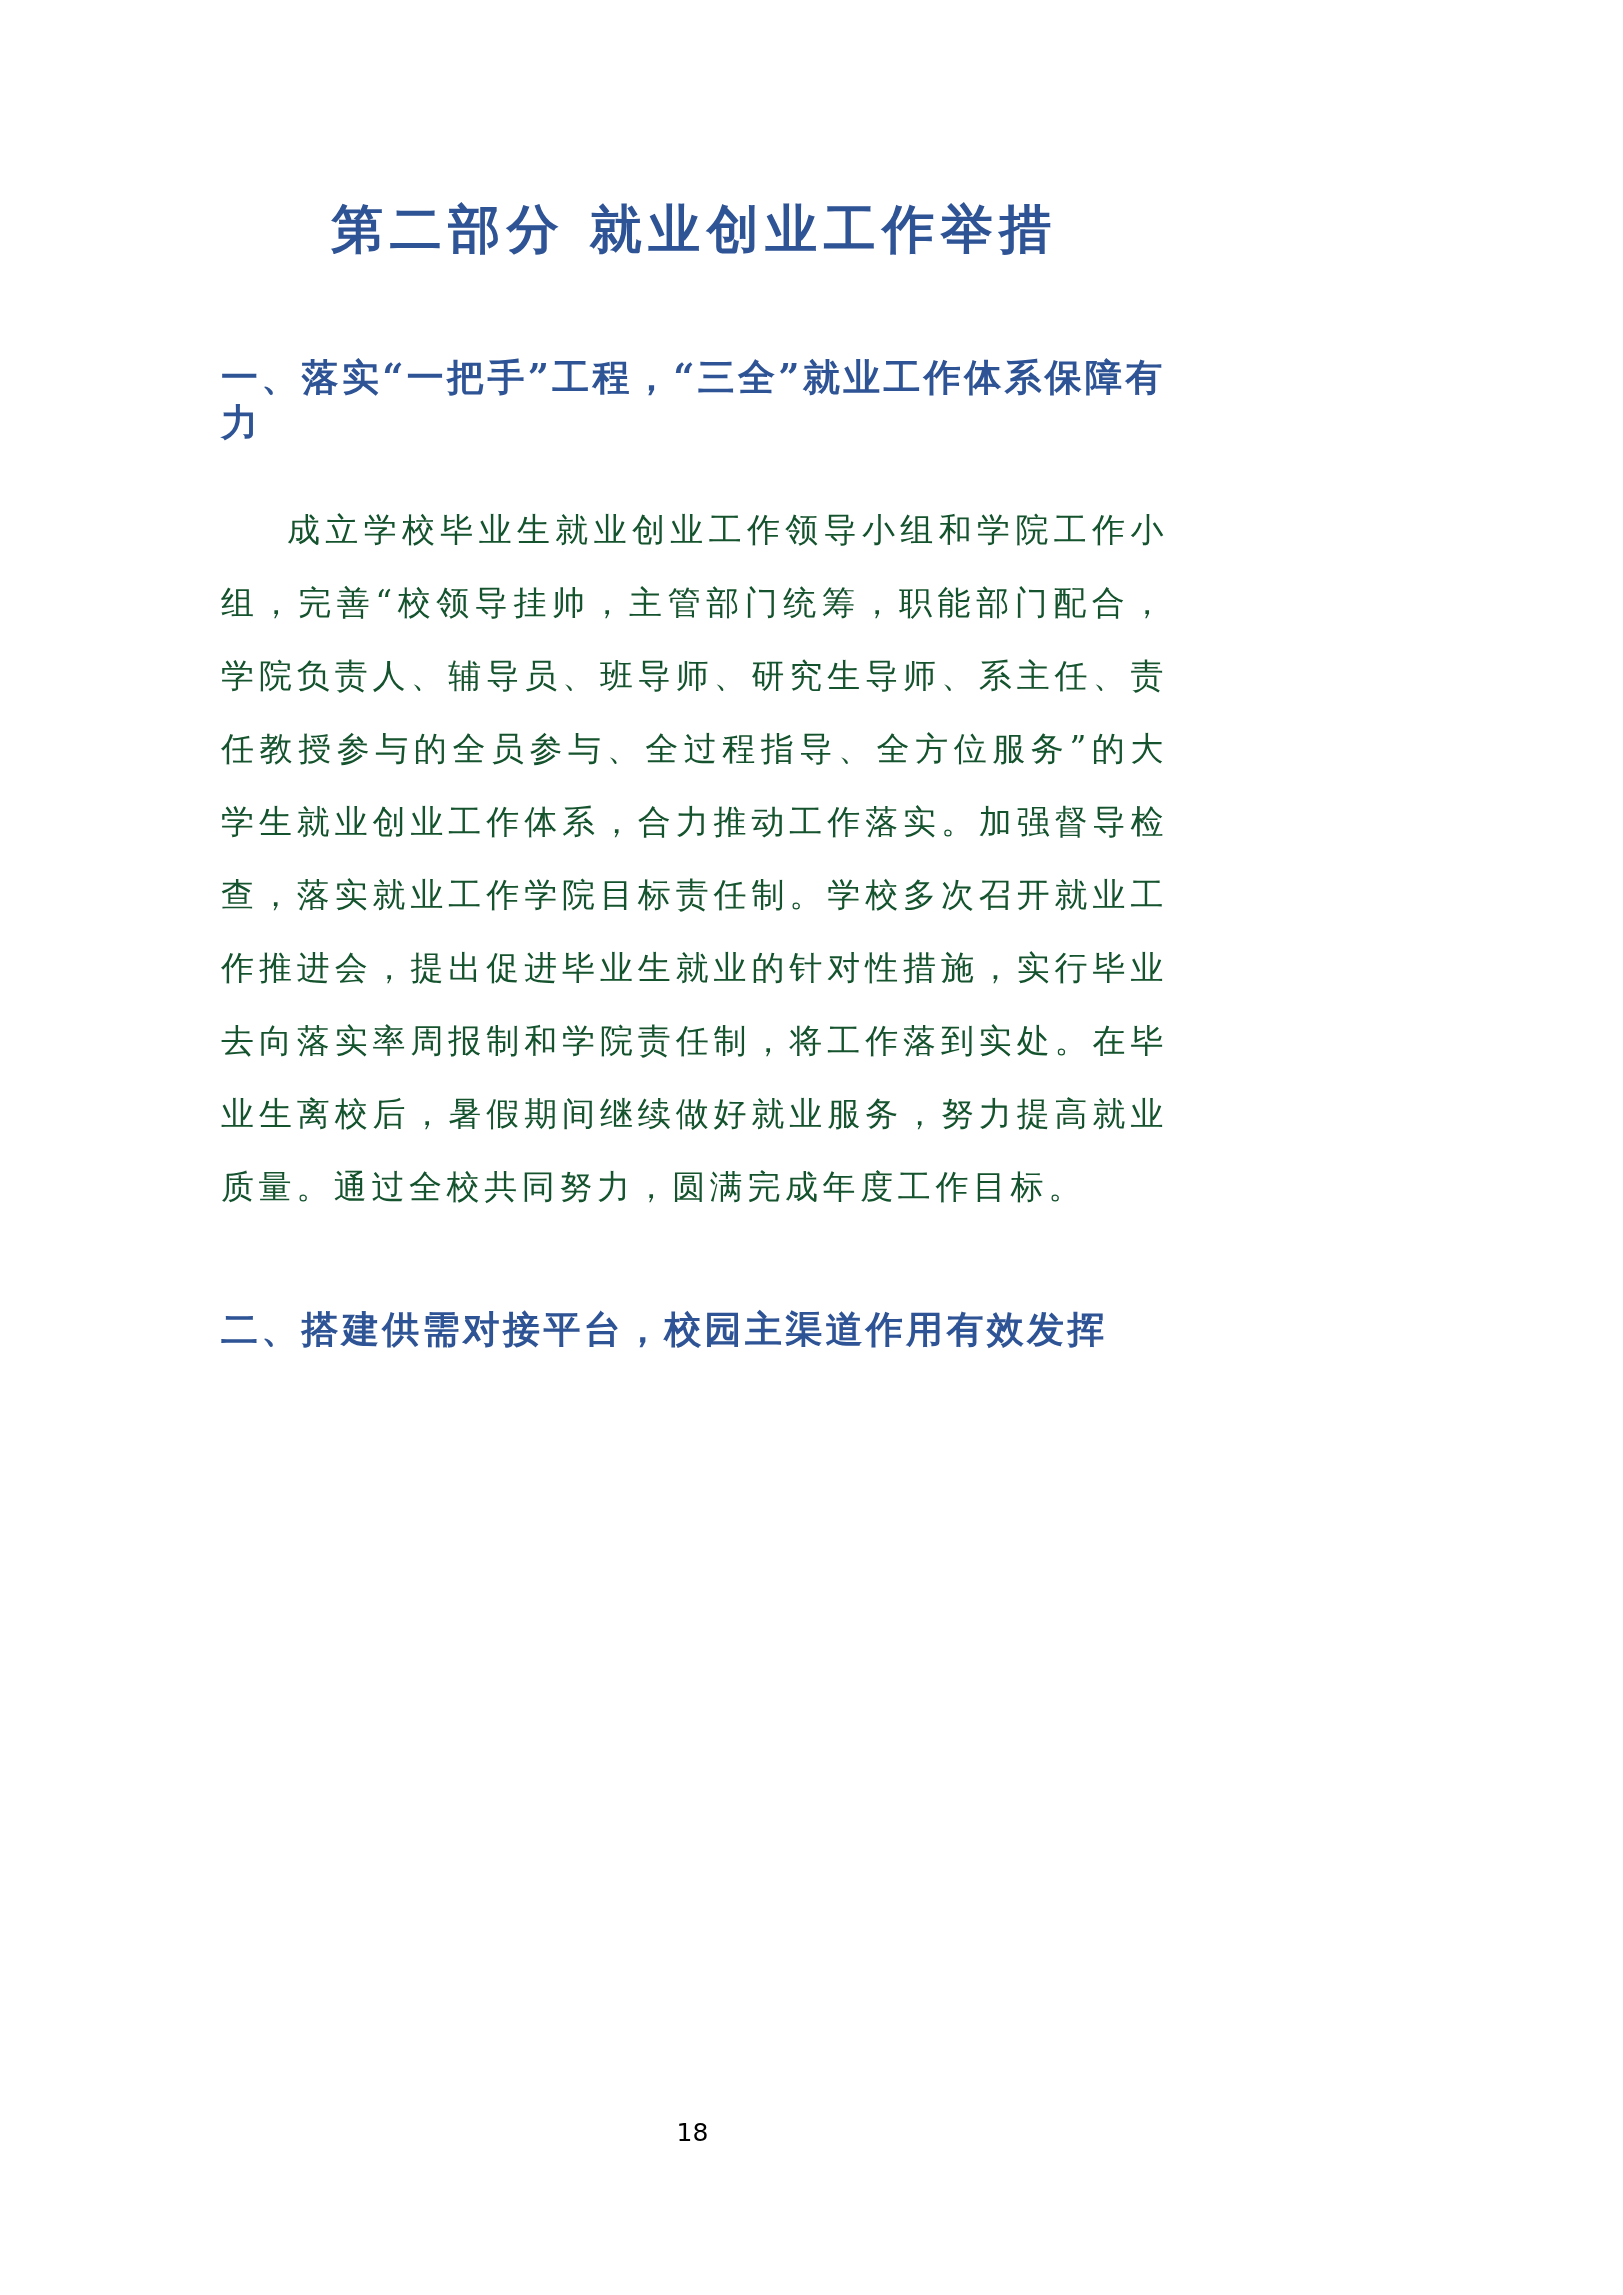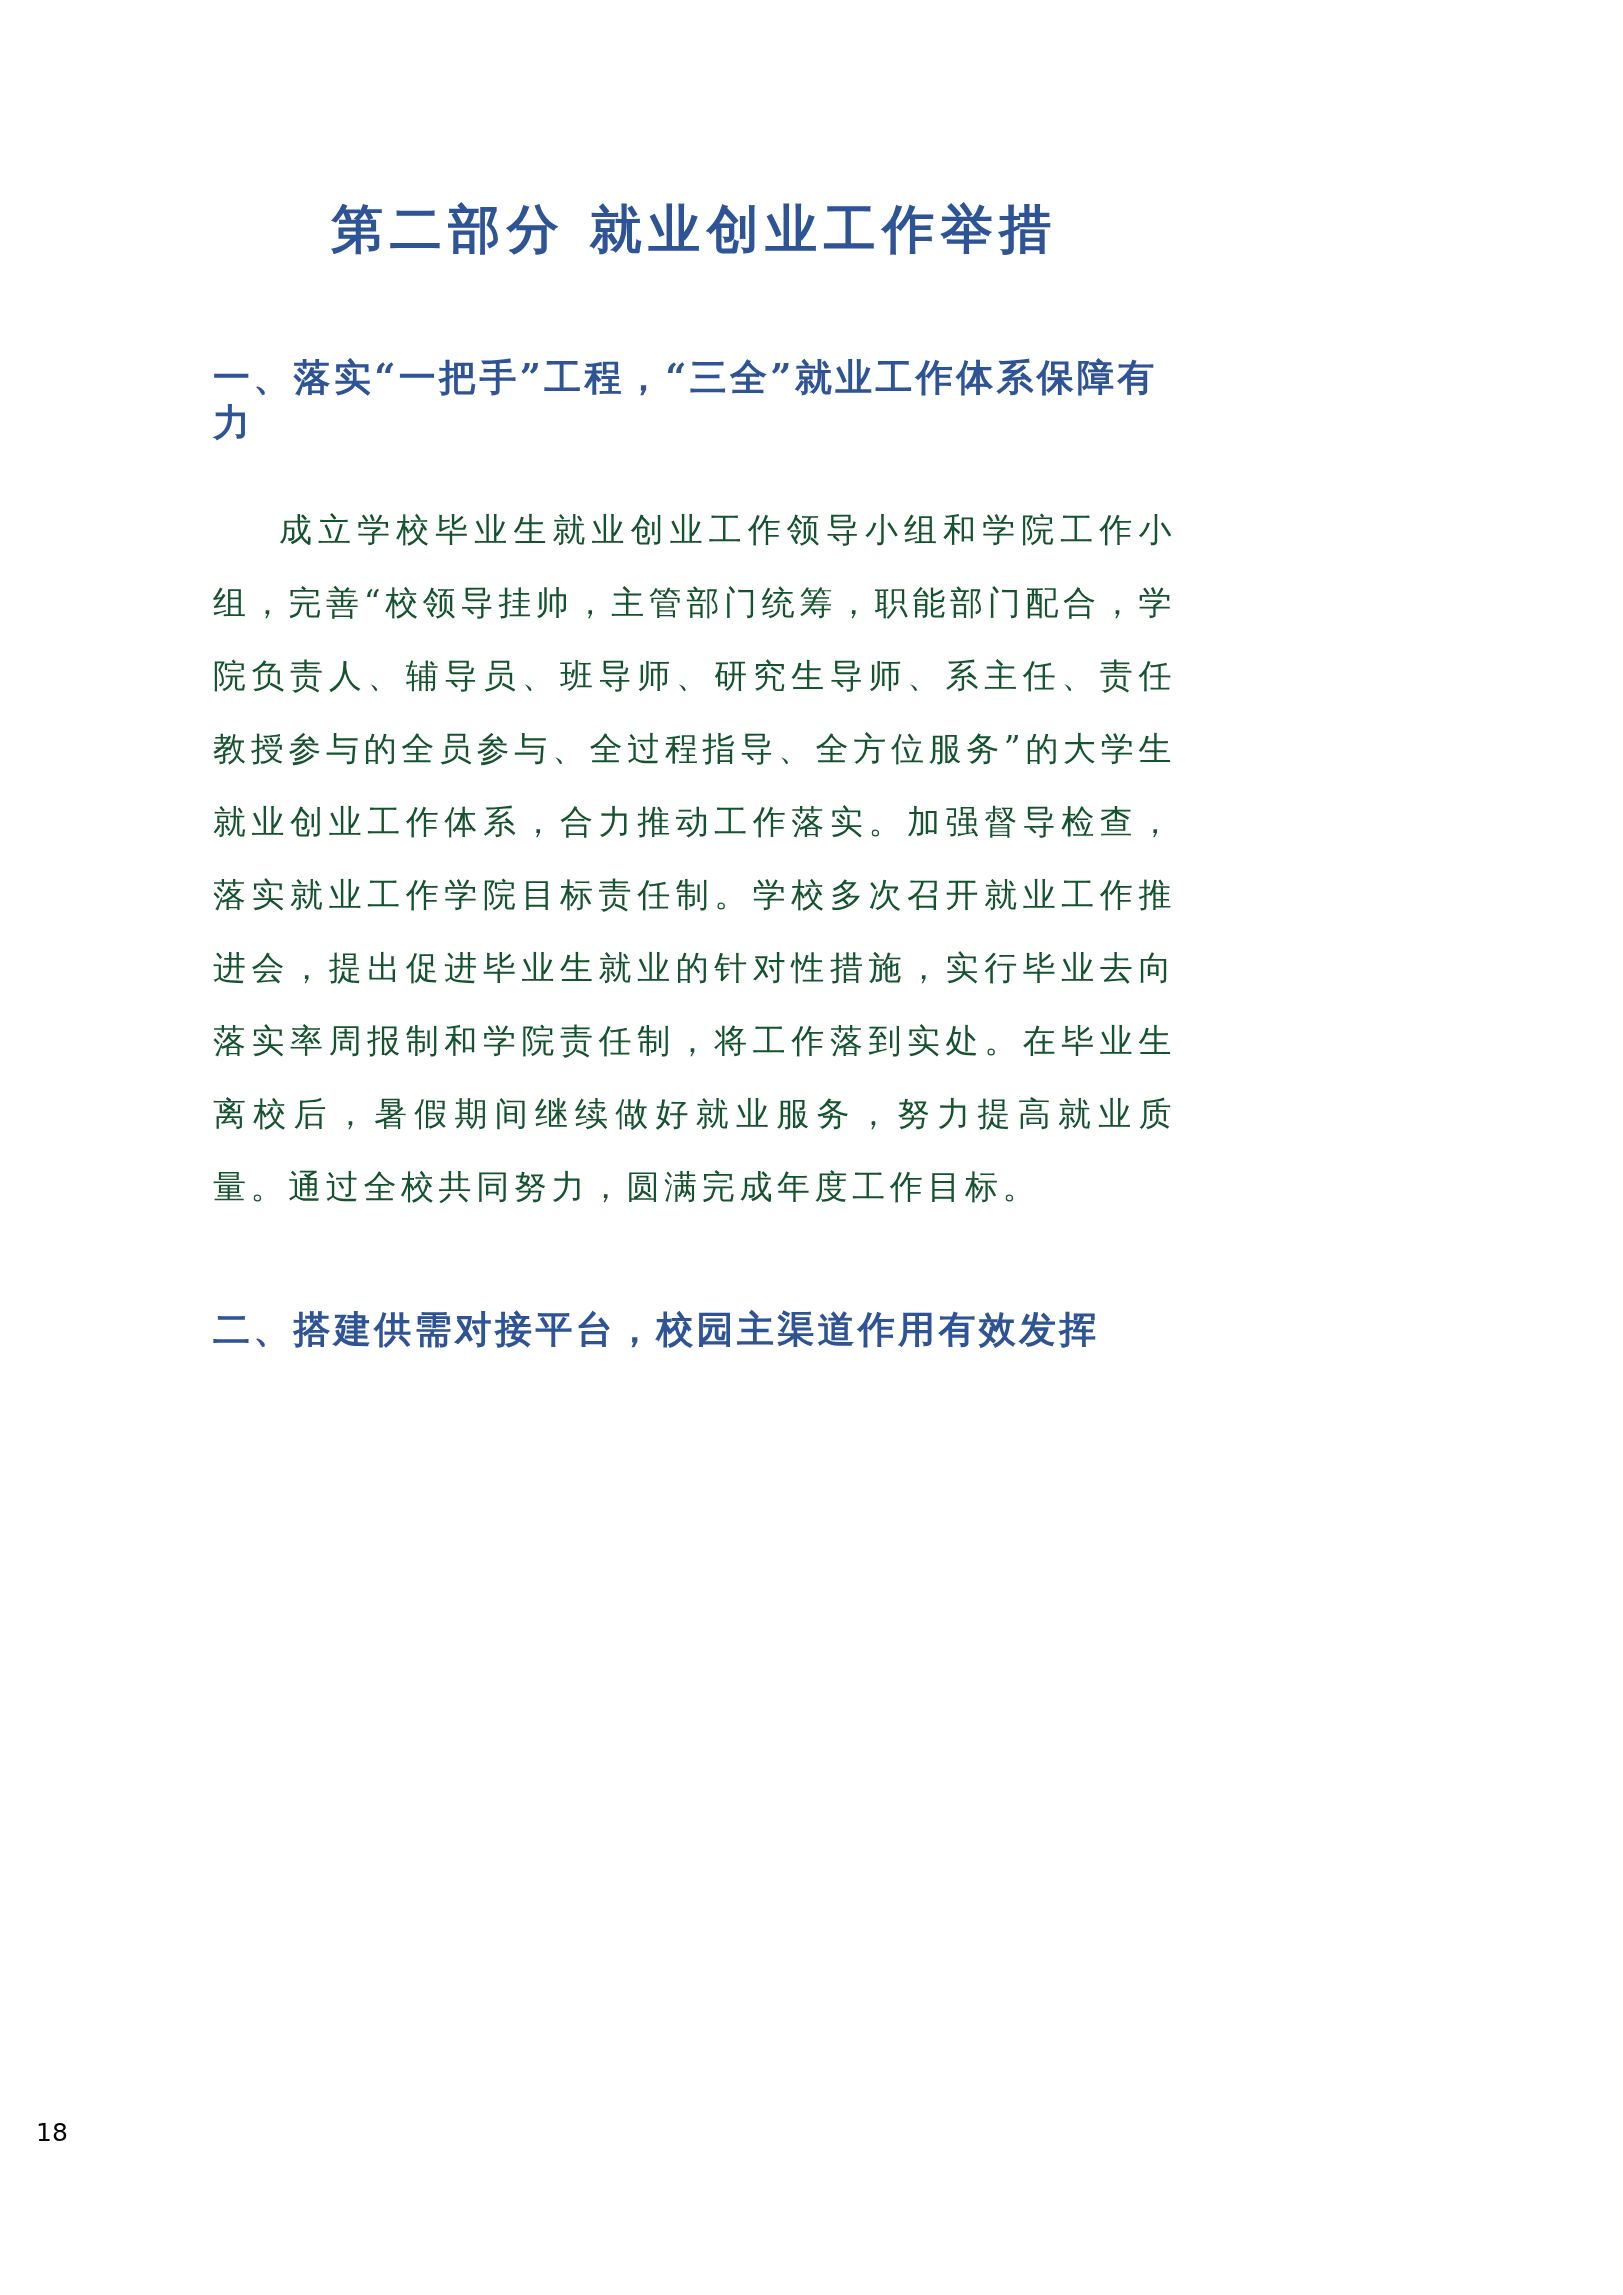--- a/index.html
+++ b/index.html
@@ -20,21 +20,21 @@
   .doc-title {
     text-align: center;
     color: #2F5496;
     font-size: 52px;
     font-weight: bold;
     letter-spacing: 6.5px;
     line-height: 1.1;
     margin: 0 0 0 0;
   }
   .section {
-    margin: 0;
+    margin: 8px;
   }
   .section-heading {
     color: #2F5496;
     font-size: 37px;
     font-weight: bold;
     letter-spacing: 3.3px;
     line-height: 1.2;
     margin: 84px 0 0 0;
   }
   .section:first-of-type .section-heading {
@@ -48,24 +48,23 @@
     text-align: justify;
     text-indent: 2em;
     margin: 49px 0 0 0;
   }
   .page-footer {
     position: absolute;
     left: 0;
     bottom: 0;
     width: 100%;
     height: 190px;
-    text-align: left;
+    text-align: center;
     box-sizing: border-box;
     padding-top: 13px;
-    padding-left: 36px;
   }
   .page-number {
     font-family: "DejaVu Sans", "Liberation Sans", sans-serif;
     font-size: 25px;
     color: #000000;
   }
 </style>
 </head>
 <body>
 

